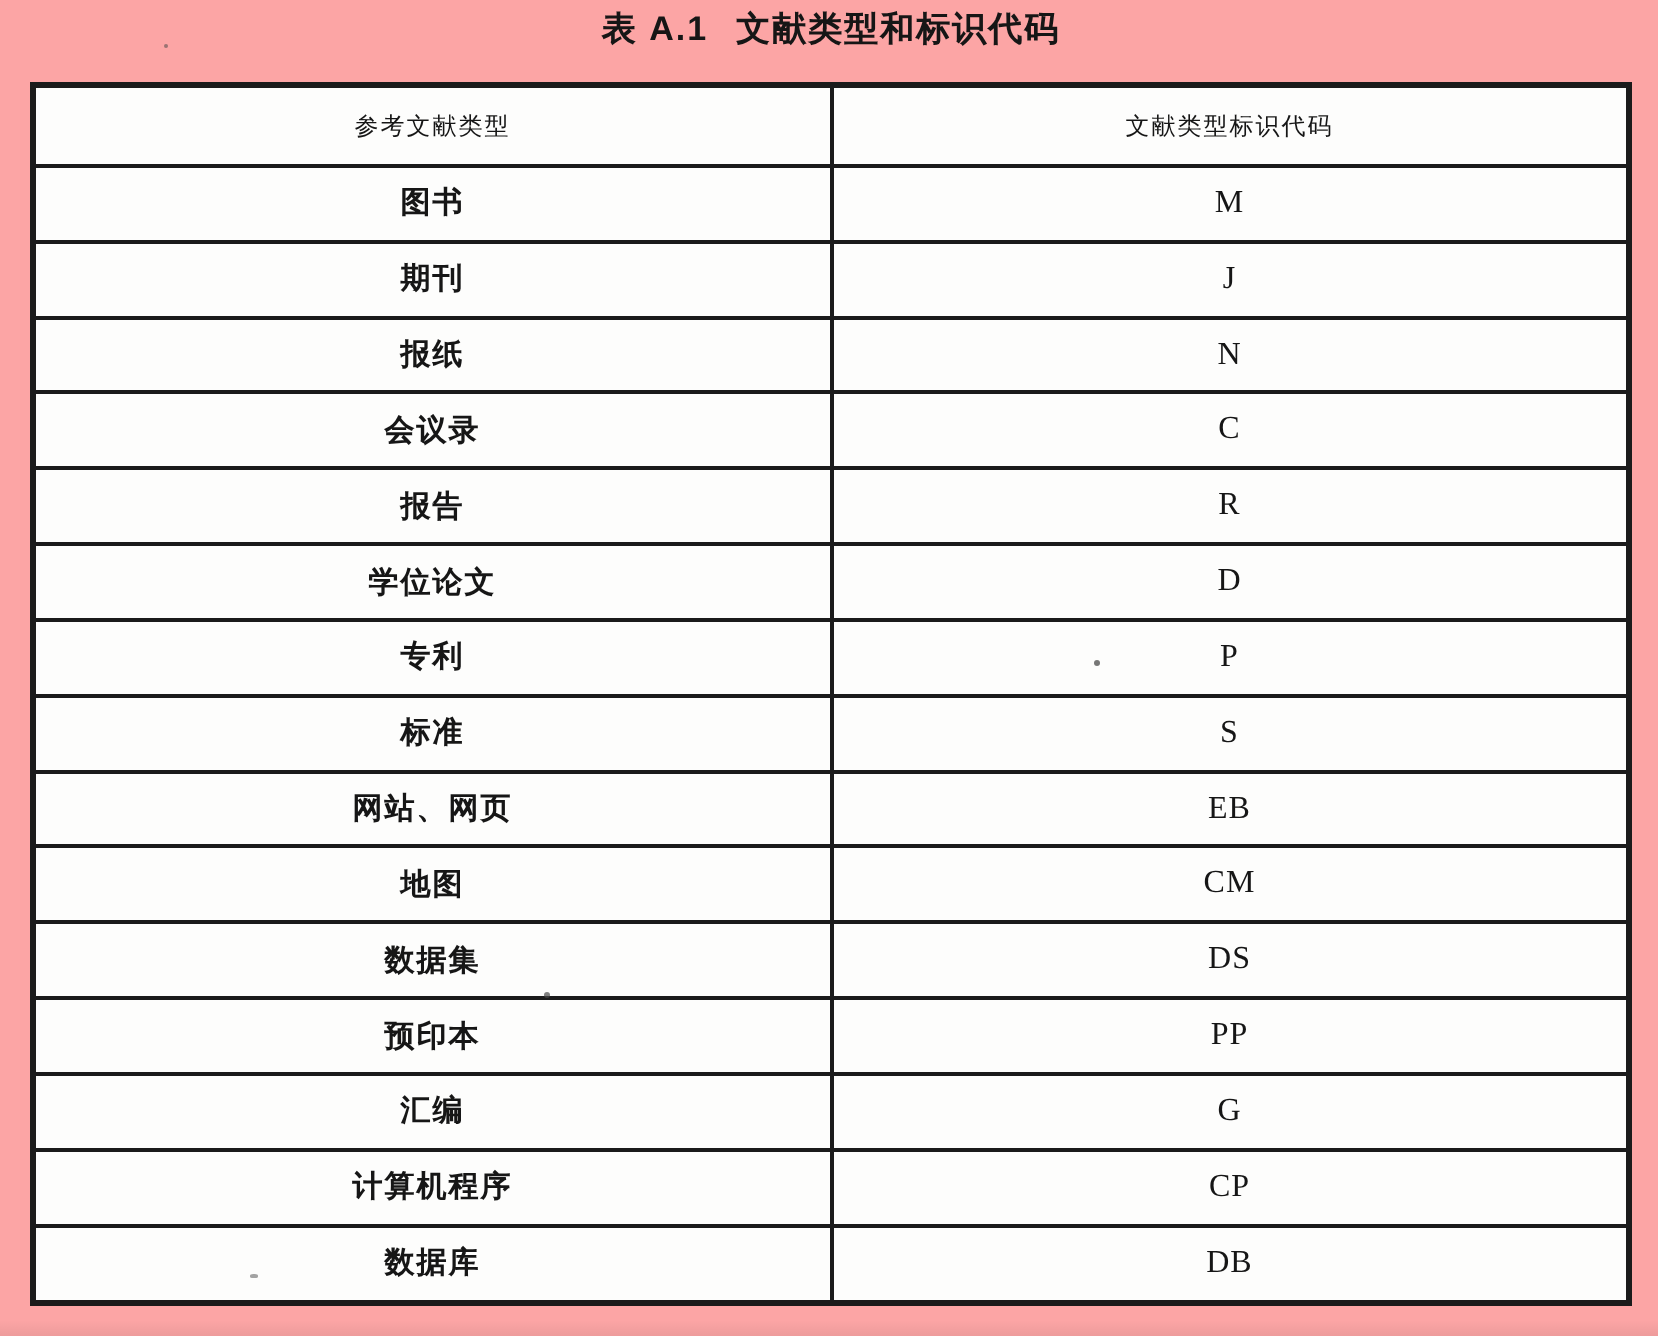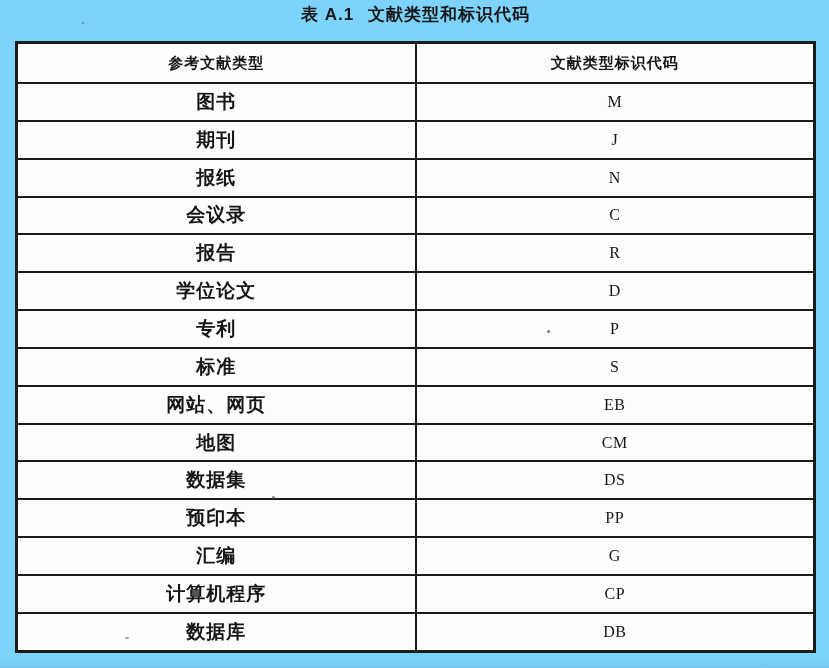--- a/index.html
+++ b/index.html
@@ -4,21 +4,21 @@
 <style>
   html, body {
     margin: 0;
     padding: 0;
     background: #fbfbfa;
   }
   .page {
     position: relative;
     width: 829px;
     height: 668px;
-    background: #7dd3fc;
+    background: #fca5a5;
     overflow: hidden;
     font-family: "Liberation Sans", sans-serif;
     color: #161616;
   }
   
   .page::after {
     content: "";
     position: absolute;
     left: 0; right: 0; bottom: 0;
     height: 8px;
@@ -49,35 +49,35 @@
     table-layout: fixed;
     background: #fdfdfc;
   }
   table.doc-table, table.doc-table th, table.doc-table td {
     border: 2px solid #1b1b1b;
   }
   table.doc-table { border-width: 3px; }
 
   table.doc-table th {
     height: 36px;
-    font-size: 15px;
-    font-weight: 700;
+    font-size: 12px;
+    font-weight: 400;
     letter-spacing: 1px;
     text-align: center;
     vertical-align: middle;
   }
   table.doc-table td {
     text-align: center;
     vertical-align: middle;
     padding: 0;
   }
   td.cn {
     font-family: "Liberation Sans", sans-serif;
     font-weight: 700;
-    font-size: 19px;
+    font-size: 15px;
     letter-spacing: 1px;
   }
   td.code {
     font-family: "Liberation Serif", serif;
     font-weight: 400;
     font-size: 16px;
     letter-spacing: 0.5px;
   }
 
   .speck {

